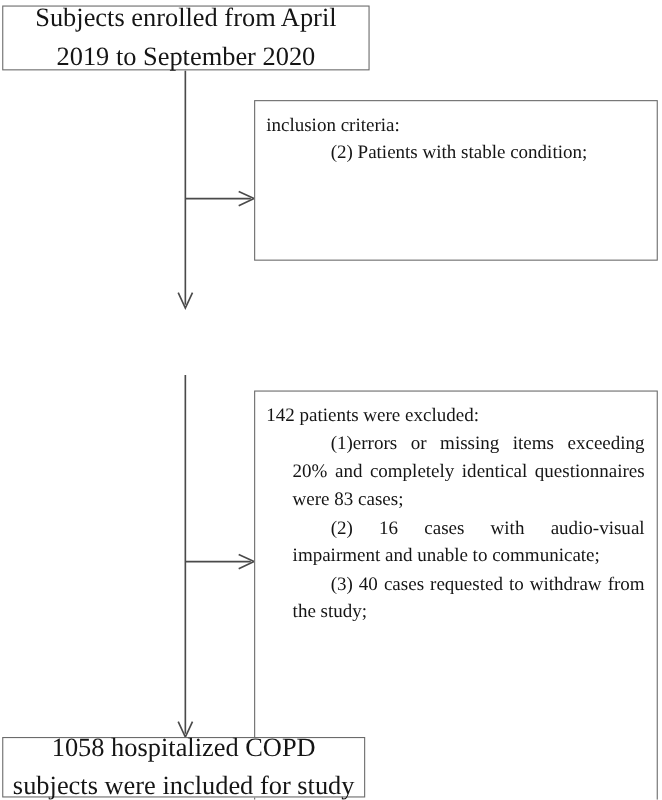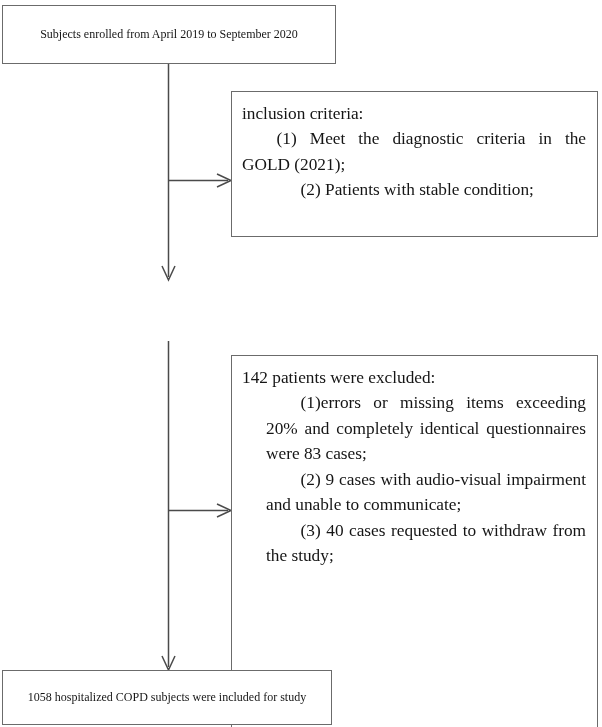--- a/index.html
+++ b/index.html
@@ -25,21 +25,21 @@
     border: 1.4px solid #6b6b6b;
     background: #ffffff;
     color: #151515;
   }
   
   .flow-box {
     display: flex;
     align-items: center;
     justify-content: flex-start;
     text-align: center;
-    font-size: 12px;
+    font-size: 24px;
     line-height: 1.42;
     padding: 2px 8px;
   }
   .flow-box .txt {
     display: block;
     width: 100%;
   }
   
   .criteria-box {
     font-size: 17.3px;
@@ -110,29 +110,28 @@
     <line class="conn-line" x1="168.5" y1="510.5" x2="228" y2="510.5"></line>
     <polyline class="conn-head" points="217,504 231,510.5 217,517"></polyline>
   </svg>
 
   <div class="box flow-box" id="box-enrolled">
     <span class="txt">Subjects enrolled from April 2019 to September 2020</span>
   </div>
 
   <div class="box criteria-box" id="box-inclusion">
     <p class="lead">inclusion criteria:</p>
-    <p class="item">(1) Meet the diagnostic criteria in the GOLD (2021);</p>
     <p class="item last-line-left">(2) Patients with stable condition;</p>
   </div>
 
 
   <div class="box criteria-box" id="box-excluded">
     <p class="lead">142 patients were excluded:</p>
     <p class="item last-line-left">(1)errors or missing items exceeding 20% and completely identical questionnaires were 83 cases;</p>
-    <p class="item last-line-left">(2) 9 cases with audio-visual impairment and unable to communicate;</p>
+    <p class="item last-line-left">(2) 16 cases with audio-visual impairment and unable to communicate;</p>
     <p class="item last-line-left">(3) 40 cases requested to withdraw from the study;</p>
   </div>
 
   <div class="box flow-box" id="box-included">
     <span class="txt">1058 hospitalized COPD subjects were included for study</span>
   </div>
 
 </div>
 
 </body></html>

